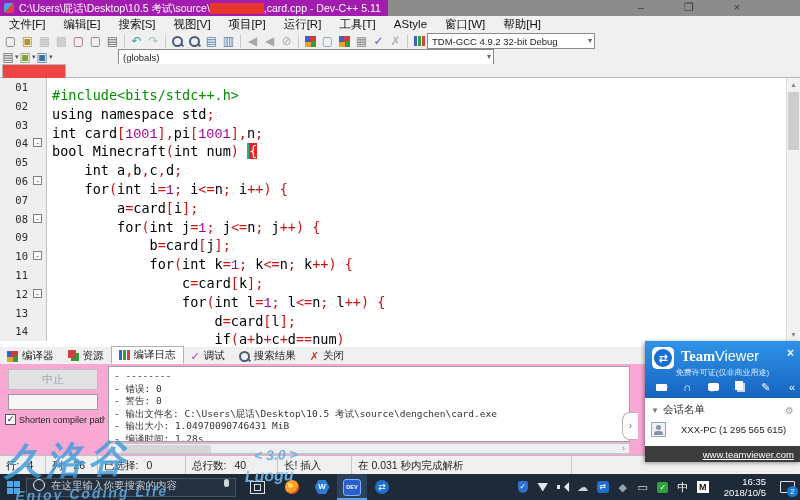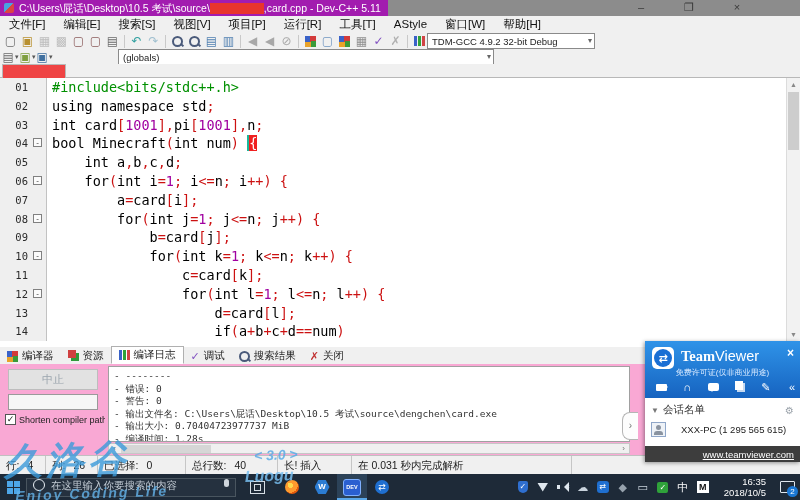--- a/index.html
+++ b/index.html
@@ -40,24 +40,24 @@
   #filetab{position:absolute;left:2px;top:0px;height:13px;padding:12px 8px;background:#ef4444;border:1px solid #b8b8b8;
            border-bottom:none;font-size:12px;color:#333;line-height:13px;}
   
   #editor{position:absolute;left:0;top:78px;width:800px;height:326px;background:#fff;overflow:hidden;}
   .ln{display:flex;height:18.8px;white-space:pre;}
   .lnno{width:28px;text-align:right;padding-right:3px;background:#efefef;color:#2a2a2a;
         font-family:"DejaVu Sans Mono",monospace;font-size:10.5px;line-height:18.8px;}
   .lnfold{width:15px;background:#efefef;border-right:1px solid #c2c2c2;position:relative;}
   .foldbox{position:absolute;left:2px;top:4px;width:9px;height:9px;border:1px solid #808080;background:#fbfbfb;
            font-size:8px;line-height:7px;text-align:center;color:#333;box-sizing:border-box;}
-  .lntext{font-family:"DejaVu Sans Mono",monospace;font-size:13.5px;line-height:18.8px;padding-left:5px;color:#000;}
+  .lntext{font-family:"DejaVu Sans Mono",monospace;font-size:13.5px;line-height:18.8px;padding-left:5px;color:#000;margin-top:8px;}
   .tok-kw{font-weight:normal;color:#000;}
   .tok-pp{color:#009000;}
-  .tok-num{color:#a000a0;}
+  .tok-num{color:#a000a0;font-family:Liberation Mono, monospace;}
   .tok-sym{color:#cc1111;}
   .tok-id{color:#000;}
   .tok-match{background:#f02020;color:#fff;border-left:2px solid #19b89a;}
   #vscroll{position:absolute;right:0;top:0;width:13px;height:263px;background:#f2f2f2;border-left:1px solid #dcdcdc;}
   #vscroll .thumb{position:absolute;left:1px;top:14px;width:11px;height:58px;background:#cdcdcd;}
   #vscroll .sarr{position:absolute;left:0;width:13px;height:13px;font-size:7px;color:#888;text-align:center;line-height:13px;}
   
   #bottombar{position:absolute;left:0;top:347px;width:800px;height:17px;background:#f0f0f0;display:flex;
              align-items:flex-end;border-bottom:1px solid #c0c0c0;}
   .btab{display:flex;align-items:center;gap:4px;height:16px;padding:0 7px;font-size:10.5px;color:#222;}
@@ -351,21 +351,21 @@
       </div>
     </div>
 
   <div id="bottompanel">
     <div id="abortbtn">中止</div>
     <div id="progress"></div>
     <div id="shortenrow">
       <div id="shortencb">✓</div>
       <span id="shortenlabel">Shorten compiler paths</span>
     </div>
-    <div id="logbox"><div>- --------</div><div>- 错误: 0</div><div>- 警告: 0</div><div>- 输出文件名: C:\Users\屁话\Desktop\10.5 考试\source\dengchen\card.exe</div><div>- 输出大小: 0.70404723977737 MiB</div><div>- 编译时间: 1.28s</div></div>
+    <div id="logbox"><div>- --------</div><div>- 错误: 0</div><div>- 警告: 0</div><div>- 输出文件名: C:\Users\屁话\Desktop\10.5 考试\source\dengchen\card.exe</div><div>- 输出大小: 1.04970090746431 MiB</div><div>- 编译时间: 1.28s</div></div>
     <div id="hscroll">
       <div class="harr" style="left:0">‹</div>
       <div id="hthumb"></div>
       <div class="harr" style="right:0">›</div>
     </div>
     <div id="panelhandle">›</div>
   </div>
 
   <div id="teamviewer" class="z10">
     <div id="tvheader">

